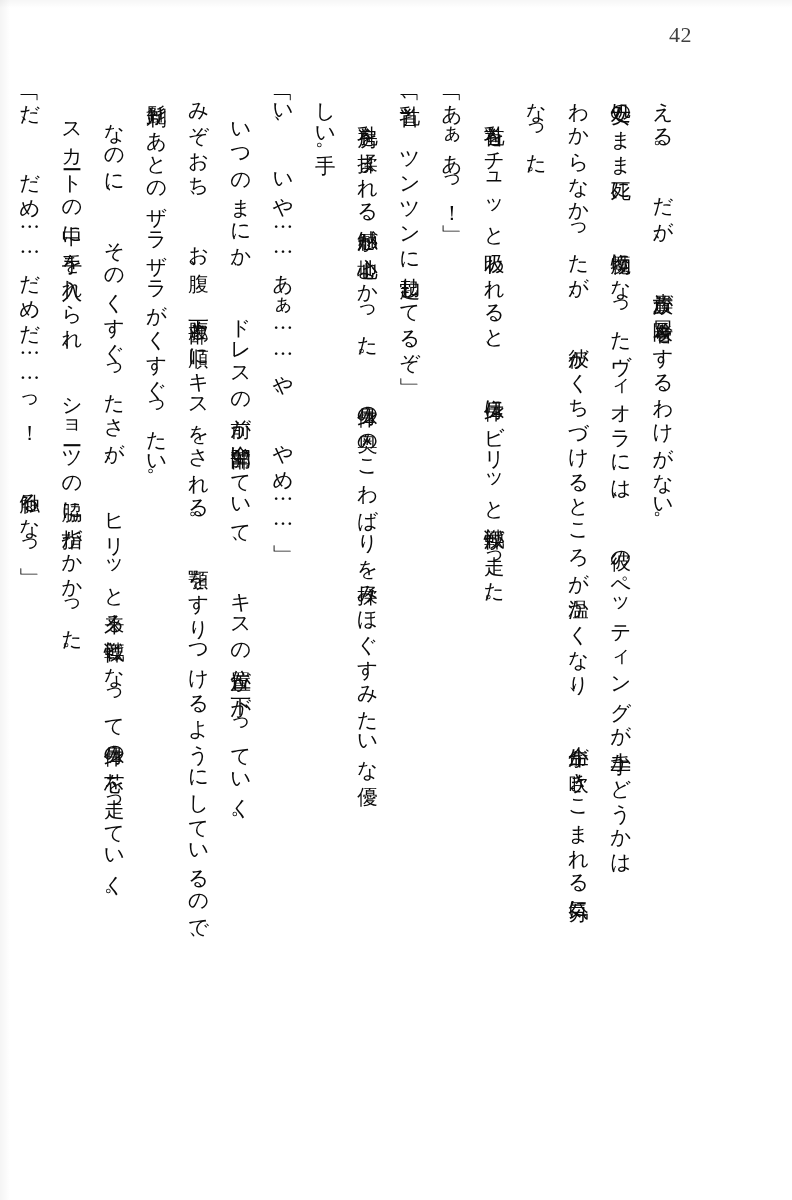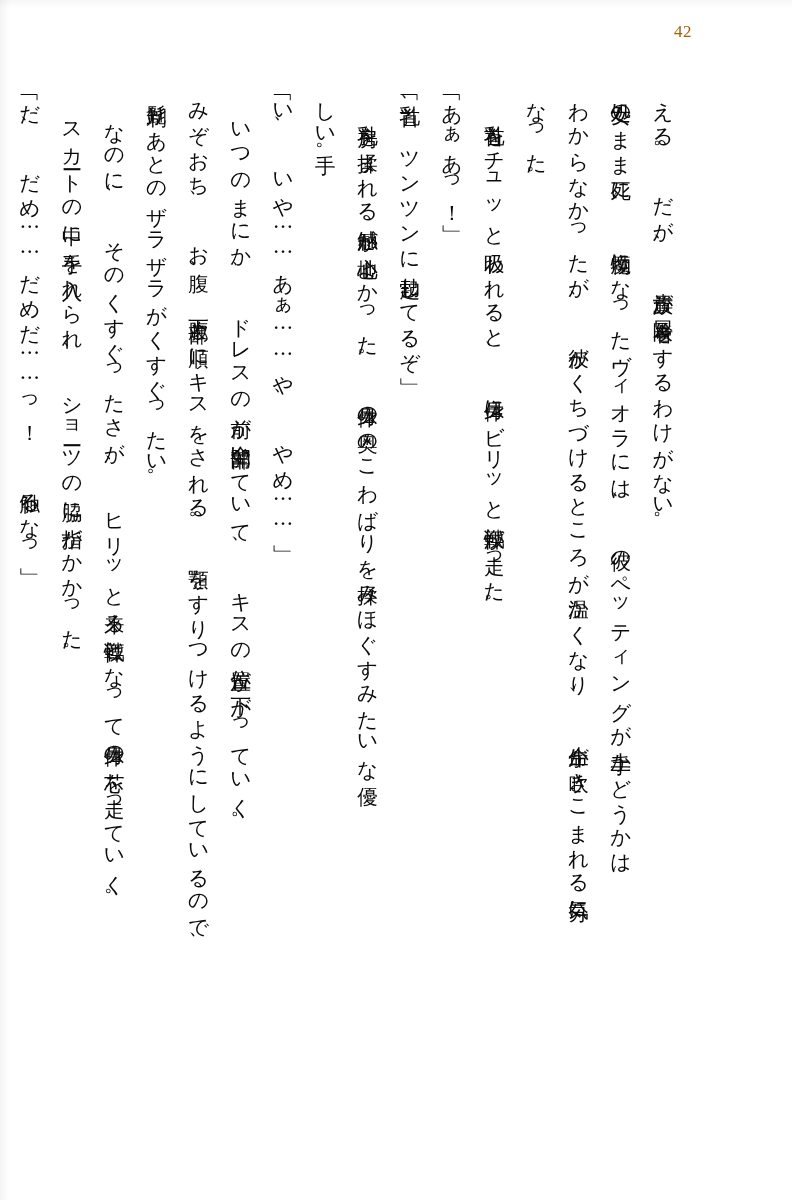--- a/index.html
+++ b/index.html
@@ -15,23 +15,23 @@
     position: relative;
     width: 792px;
     height: 1200px;
     background: #ffffff;
     overflow: hidden;
   }
   #page-number {
     position: absolute;
     top: 22px;
     right: 100px;
-    font-size: 17px;
+    font-size: 22px;
     font-family: "Liberation Serif", "DejaVu Serif", serif;
-    color: #a16207;
+    color: #404040;
     letter-spacing: 0.5px;
   }
   
   #text-block {
     position: absolute;
     top: 88px;
     right: 108px;
     height: 1058px;
     width: 560px;
     writing-mode: vertical-rl;

